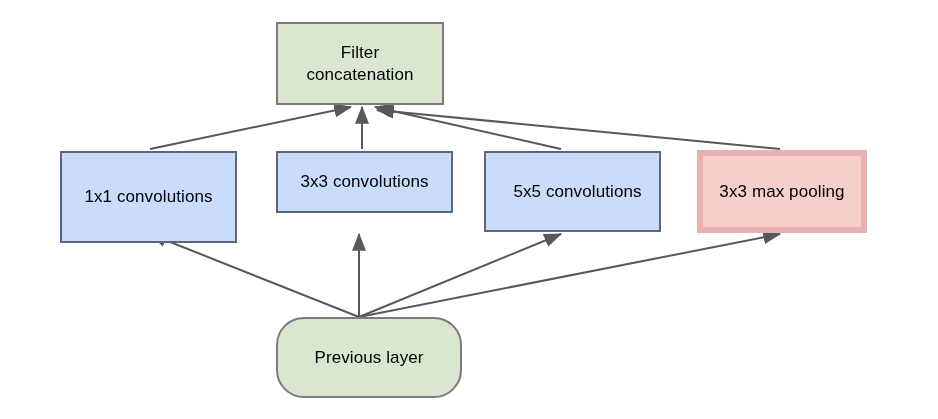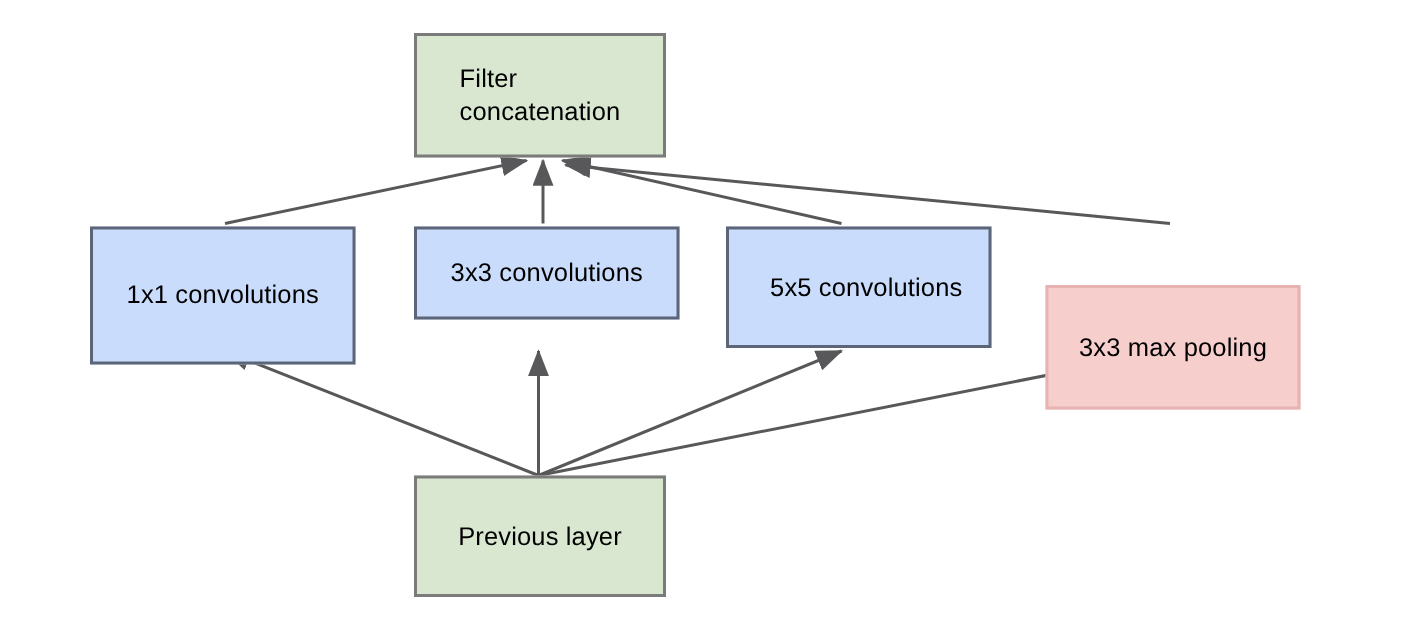--- a/index.html
+++ b/index.html
@@ -24,39 +24,38 @@
     top: 0;
     width: 938px;
     height: 419px;
   }
   .node {
     position: absolute;
     box-sizing: border-box;
     display: flex;
     align-items: center;
     justify-content: center;
-    text-align: left;
+    text-align: center;
     line-height: 1.28;
     color: #000000;
     font-size: 17px;
     letter-spacing: 0.1px;
     z-index: 2;
   }
   .node-green {
     background: #d9e7d1;
     border: 2px solid #7b7b7b;
   }
   .node-blue {
     background: #cadcfb;
     border: 2px solid #5d6678;
   }
   .node-pink {
     background: #f6cfcd;
-    border: 2px solid #be185d;
-    margin-top: 40px;
+    border: 6px solid #be185d;
   }
   .node-label {
     display: block;
     white-space: pre-line;
     padding: 0 4px;
   }
 </style>
 </head>
 <body style="background: rgb(255, 255, 255);">
 
@@ -94,17 +93,17 @@
   </div>
 
   <div class="node node-blue" style="left: 484px; top: 151px; width: 177px; height: 81px; background: rgb(202, 220, 251); border-color: rgb(93, 102, 120); padding-left: 10px;">
     <span class="node-label">5x5 convolutions</span>
   </div>
 
   <div class="node node-pink" style="left: 697px; top: 150px; width: 170px; height: 83px; background: rgb(246, 207, 205); border-color: rgb(231, 179, 177);">
     <span class="node-label">3x3 max pooling</span>
   </div>
 
-  <div class="node node-green" style="left: 276px; top: 317px; width: 168px; height: 81px; background: rgb(217, 231, 209); border-color: rgb(123, 123, 123);">
+  <div class="node node-green" style="left: 276px; top: 317px; width: 186px; height: 81px; background: rgb(217, 231, 209); border-color: rgb(123, 123, 123); border-radius: 28px;">
     <span class="node-label">Previous layer</span>
   </div>
 
 </div>
 
 </body></html>

